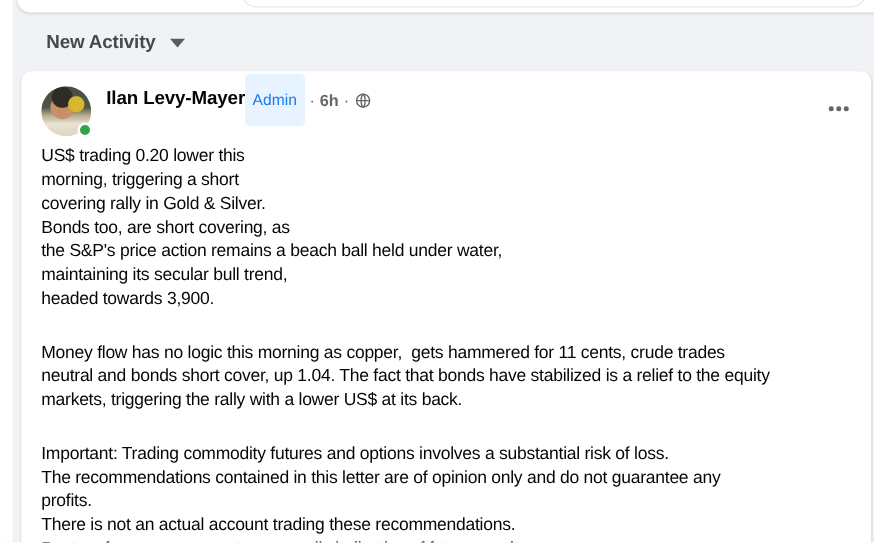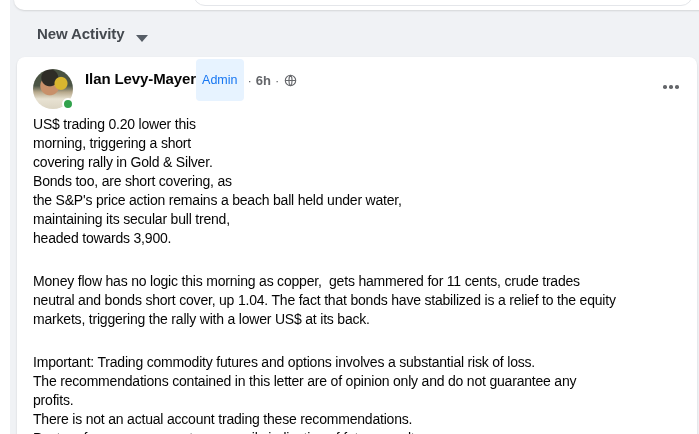--- a/index.html
+++ b/index.html
@@ -23,21 +23,21 @@
     border-radius:0 0 10px 10px;
     box-shadow:0 1px 2px rgba(0,0,0,.12);
   }
   .composer-edge {
     position:absolute; left:179px; right:18px; bottom:4px; height:24px;
     border:1px solid #E4E6EA; border-radius:14px; background:#FFFFFF;
   }
   
   .feed-header {
     position:absolute; left:37px; top:25px;
-    display:flex; align-items:flex-end; gap:12px;
+    display:flex; align-items:center; gap:12px;
     cursor:pointer;
   }
   .feed-header .label {
     font-size:15px; font-weight:700; color:#44494F; letter-spacing:-0.1px;
   }
   .caret-down {
     width:0; height:0; margin-top:2px;
     border-left:6px solid transparent;
     border-right:6px solid transparent;
     border-top:7px solid #565D66;

